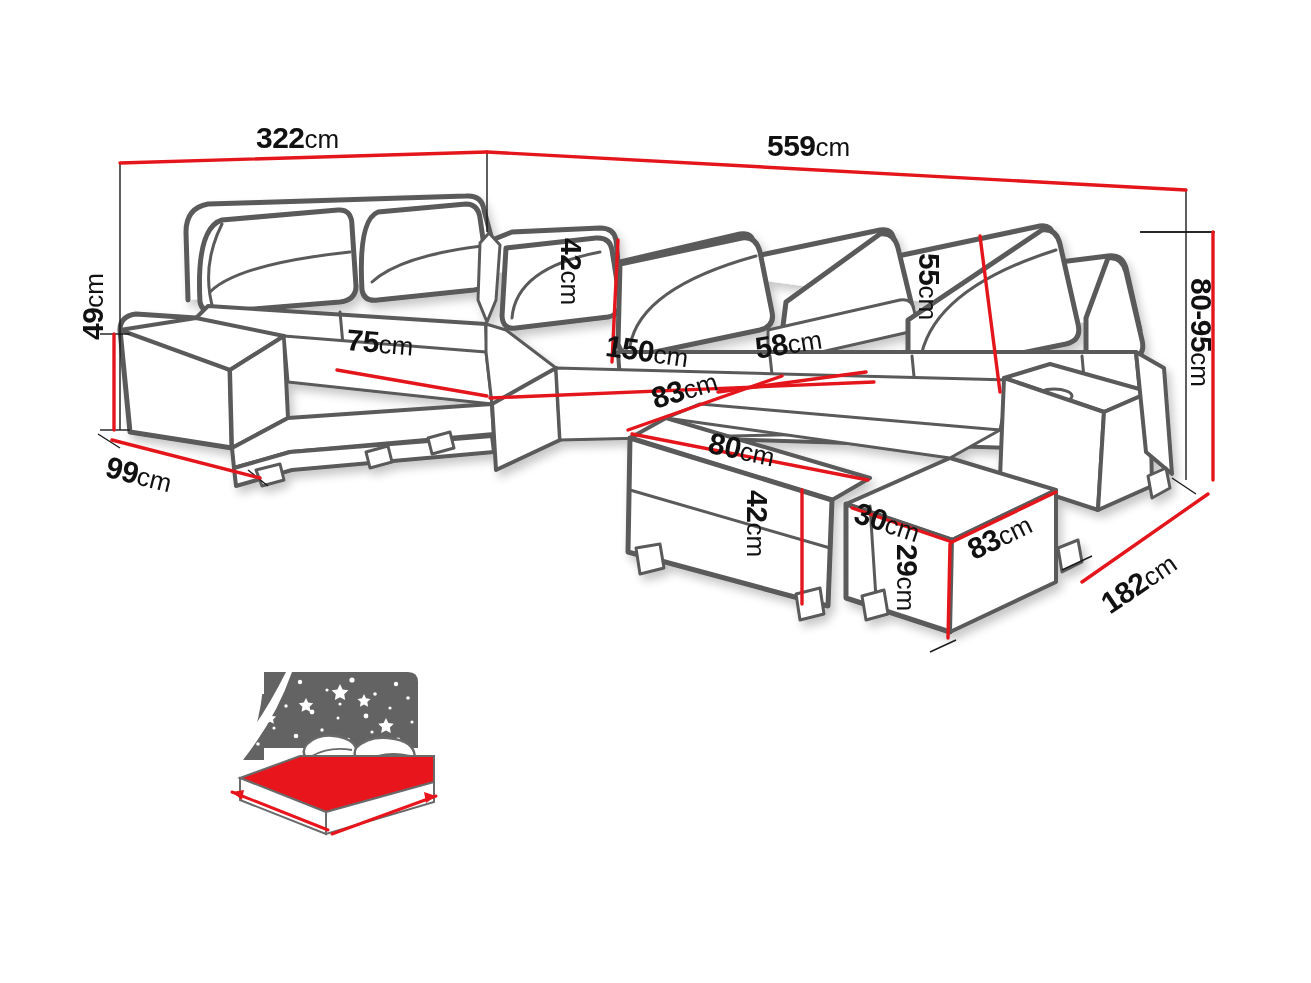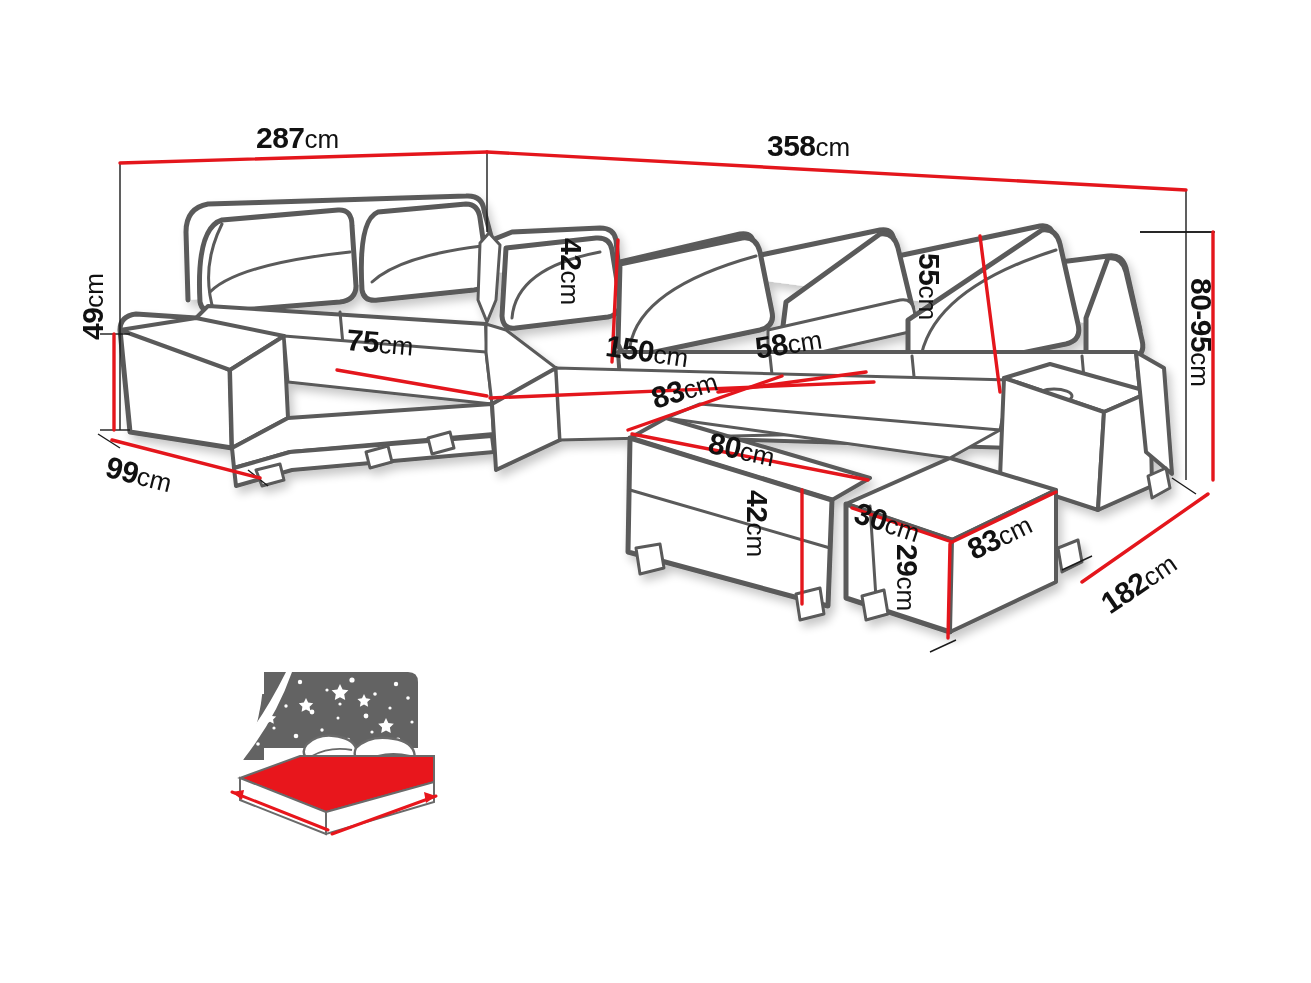--- a/index.html
+++ b/index.html
@@ -455,25 +455,25 @@
       <g stroke="#e8161c" stroke-width="3" fill="none" stroke-linecap="round">
         <path d="M 232 792 L 328 830"></path>
         <path d="M 332 834 L 436 796"></path>
       </g>
       <path d="M 232 792 l 12 -2 -2 10 Z" fill="#e8161c"></path>
       <path d="M 436 796 l -12 -4 2 11 Z" fill="#e8161c"></path>
     </g>
   </svg>
 
   <div class="dim-label" style="left:256px; top:123px;">
-    <span class="num">287</span><span class="unit">cm</span>
+    <span class="num">322</span><span class="unit">cm</span>
   </div>
 
   <div class="dim-label" style="left:767px; top:131px;">
-    <span class="num">358</span><span class="unit">cm</span>
+    <span class="num">559</span><span class="unit">cm</span>
   </div>
 
   <div class="dim-label" style="left:1216px; top:278px; transform:rotate(90deg); transform-origin: left top;">
     <span class="num">80-95</span><span class="unit">cm</span>
   </div>
 
   <div class="dim-label" style="left:78px; top:340px; transform:rotate(-90deg); transform-origin: left top;">
     <span class="num">49</span><span class="unit">cm</span>
   </div>
 

